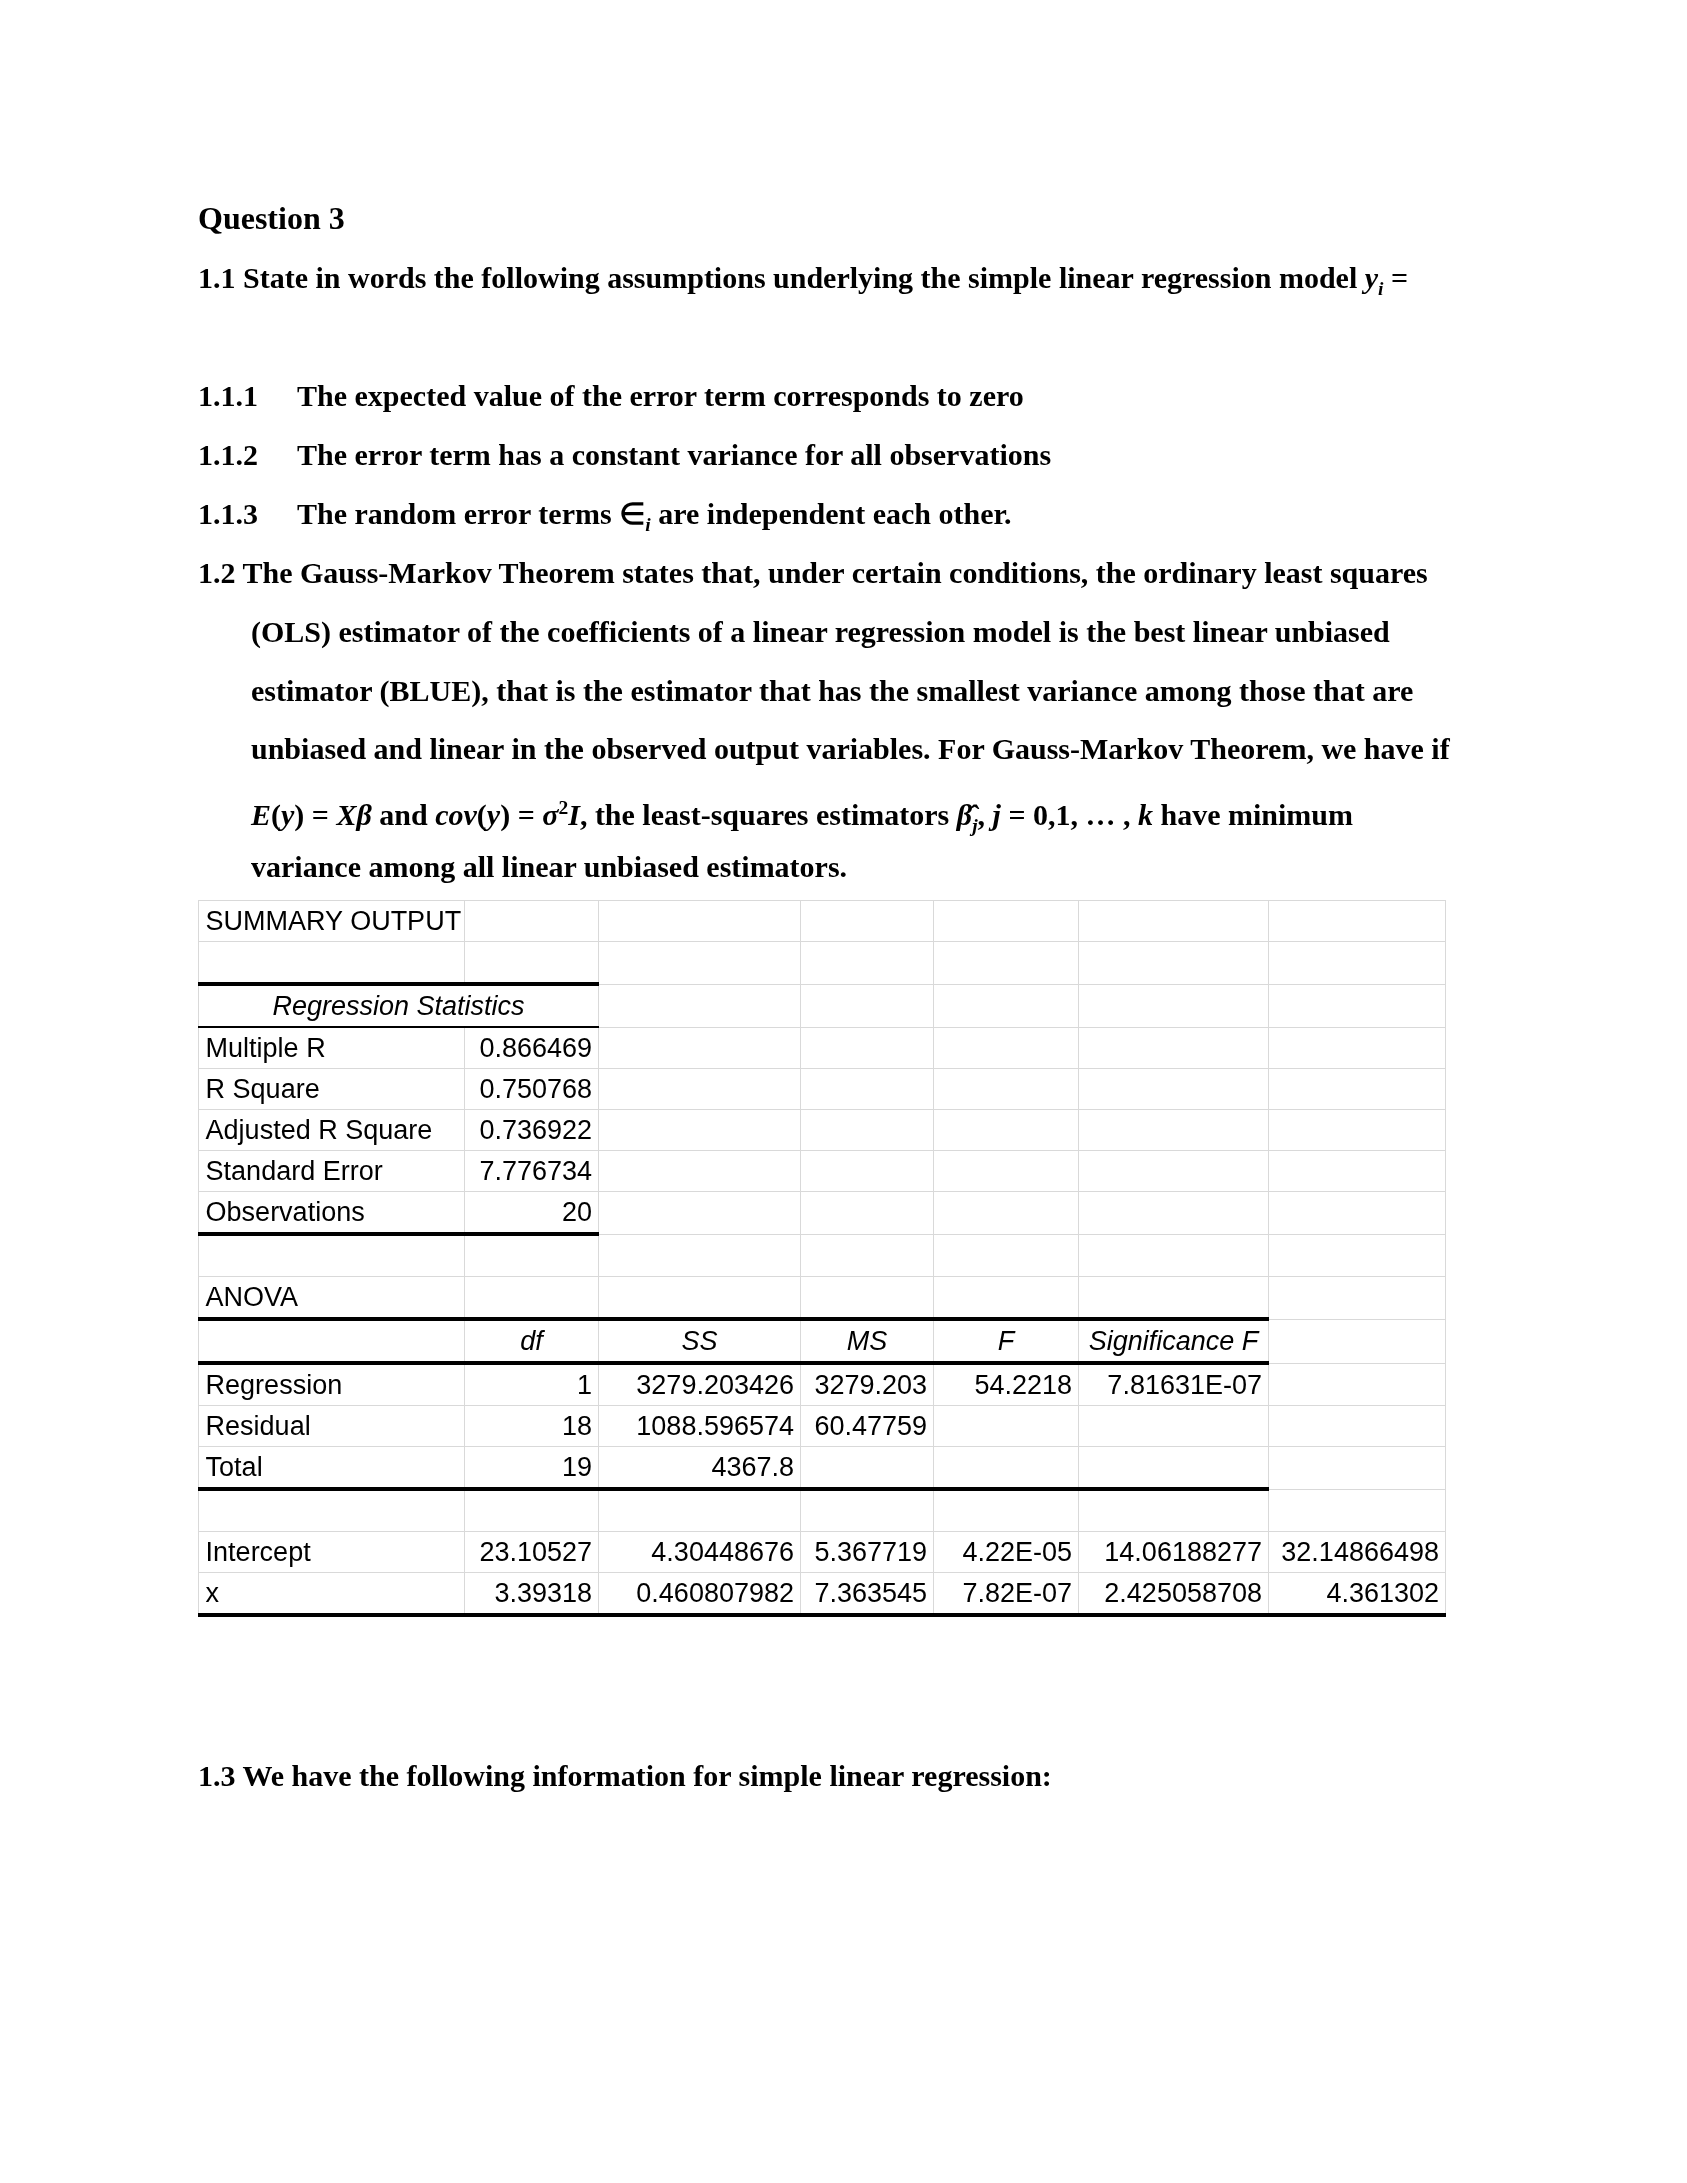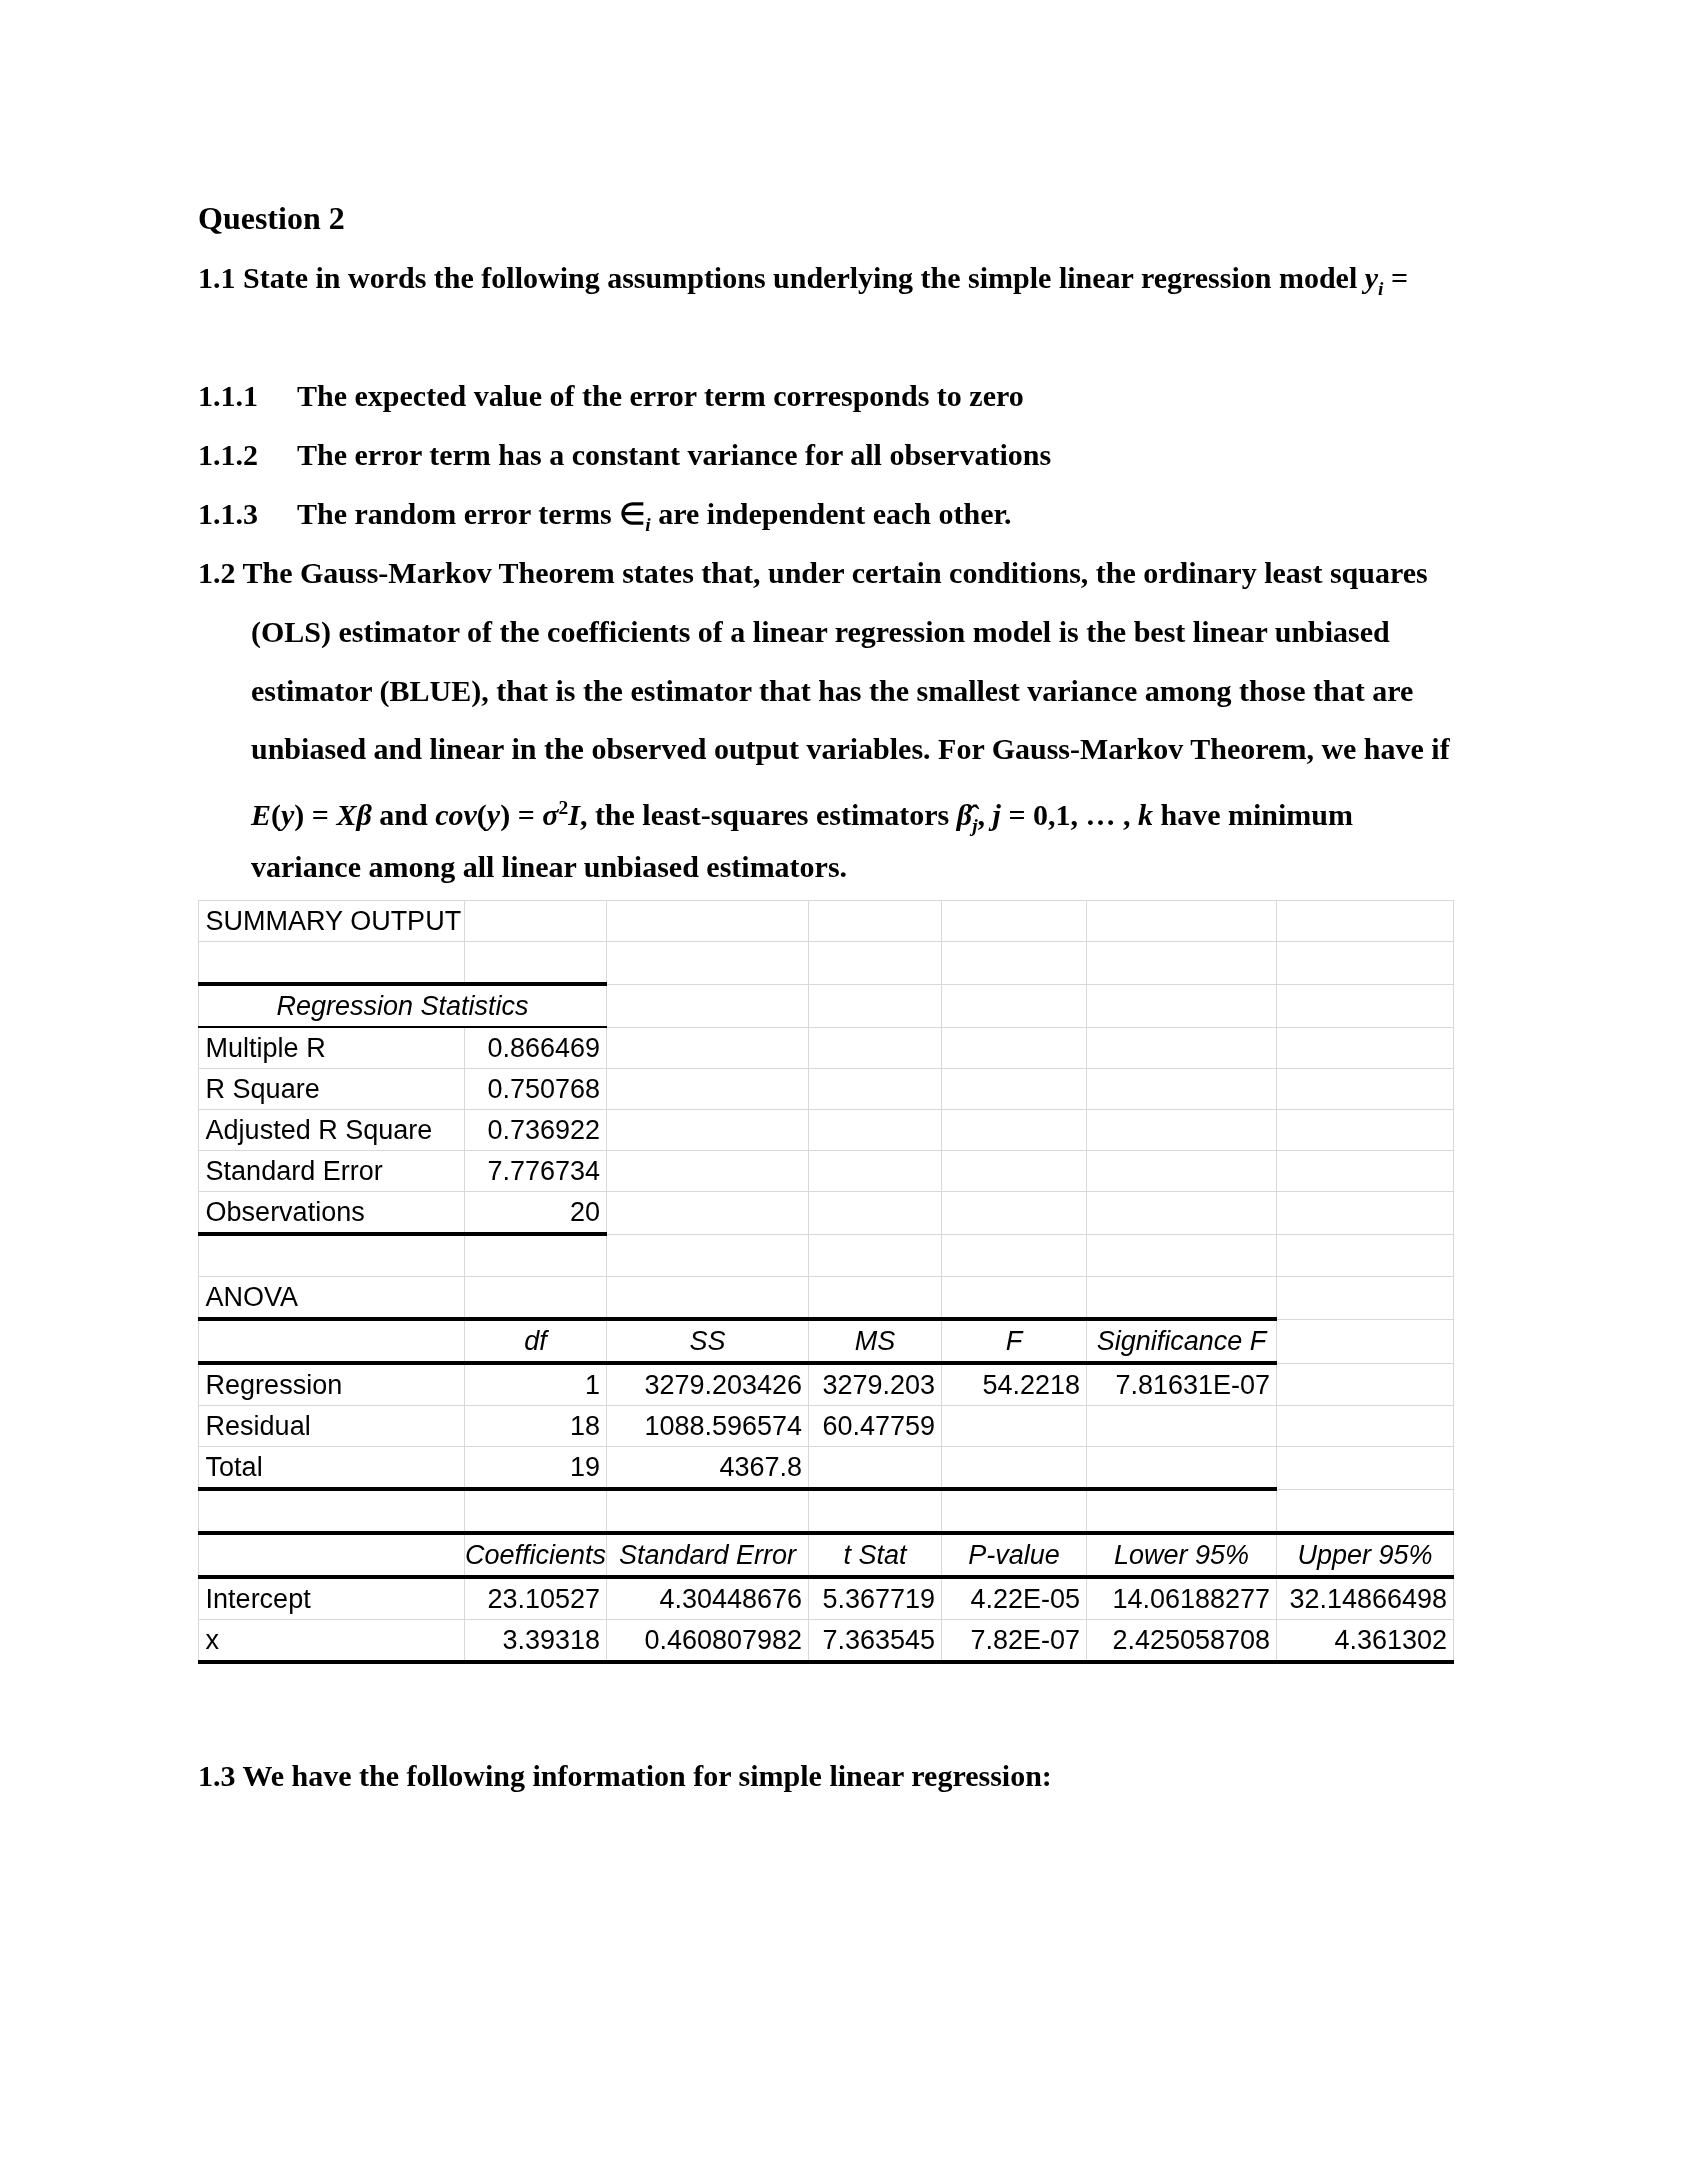--- a/index.html
+++ b/index.html
@@ -33,21 +33,21 @@
   #sheet td.c{text-align:center;font-style:italic;}
   #sheet td.tt{border-top:4px solid #000;}
   #sheet td.tb{border-bottom:4px solid #000;}
   #sheet td.mb{border-bottom:2px solid #000000;}
 </style>
 </head>
 <body>
 
 <div id="page">
 
-  <div id="heading">Question 2</div>
+  <div id="heading">Question 3</div>
 
   <div class="ln" id="l1">1.1 State in words the following assumptions underlying the simple linear regression model <i>y</i><sub><i>i</i></sub> =</div>
 
   <div class="ln hang" id="l3">
     <span class="num">1.1.1</span><span>The expected value of the error term corresponds to zero</span>
   </div>
   <div class="ln hang" id="l4">
     <span class="num">1.1.2</span><span>The error term has a constant variance for all observations</span>
   </div>
   <div class="ln hang" id="l5">
@@ -200,29 +200,20 @@
     <tr>
       <td></td>
           <td></td>
           <td></td>
           <td></td>
           <td></td>
           <td></td>
           <td></td>
     </tr>
     <tr>
-      <td class="tt tb"></td>
-      <td class="c tt tb">Coefficients</td>
-      <td class="c tt tb">Standard Error</td>
-      <td class="c tt tb">t Stat</td>
-      <td class="c tt tb">P-value</td>
-      <td class="c tt tb">Lower 95%</td>
-      <td class="c tt tb">Upper 95%</td>
-    </tr>
-    <tr>
       <td class="l">Intercept</td>
       <td class="r">23.10527</td>
       <td class="r">4.30448676</td>
       <td class="r">5.367719</td>
       <td class="r">4.22E-05</td>
       <td class="r">14.06188277</td>
       <td class="r">32.14866498</td>
     </tr>
     <tr>
       <td class="l tb">x</td>

